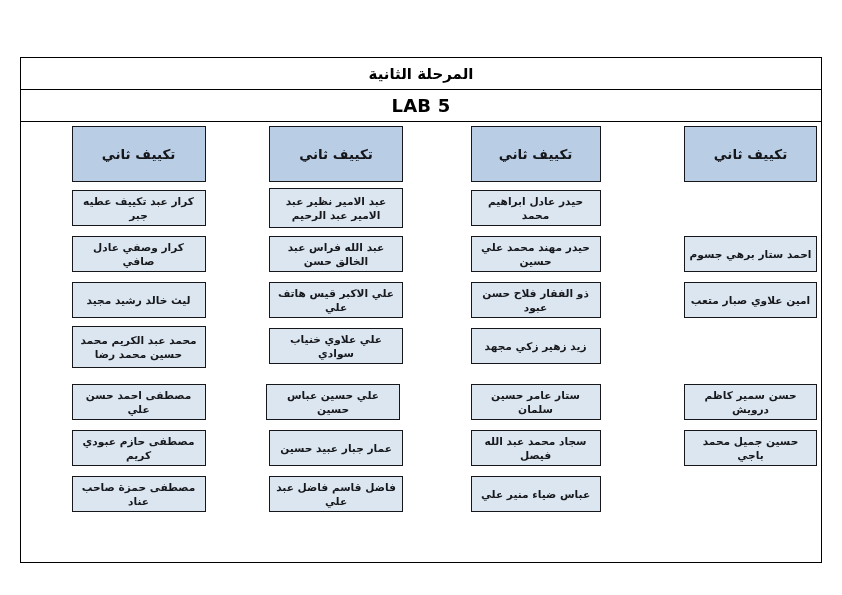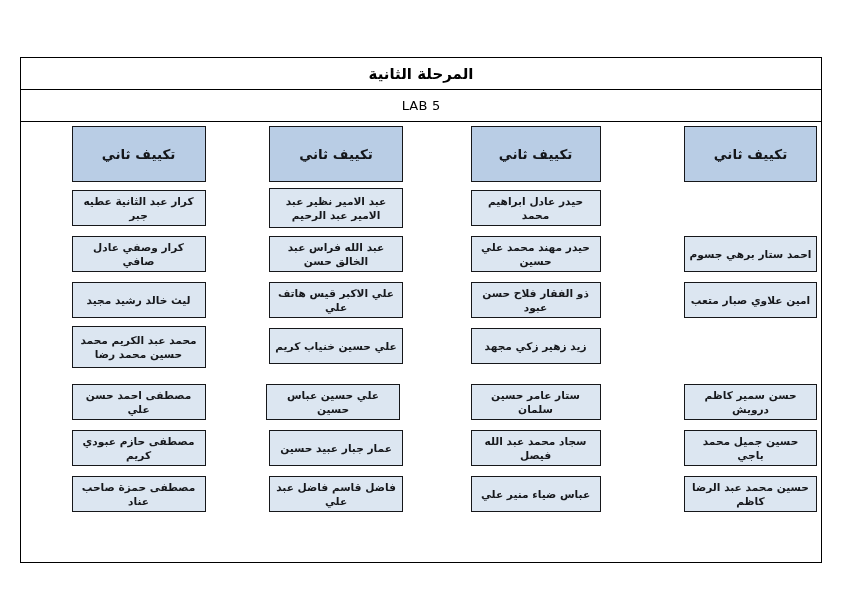--- a/index.html
+++ b/index.html
@@ -37,22 +37,22 @@
     box-sizing: border-box;
     background: #ffffff;
   }
   .title-row .title-text {
     font-size: 15px;
     font-weight: 700;
     color: #000000;
     letter-spacing: 0.2px;
   }
   .title-row.sub .title-text {
-    font-size: 13px;
-    font-weight: 400;
+    font-size: 18px;
+    font-weight: 700;
     direction: ltr;
   }
 
   
   #grid {
     display: flex;
     flex-direction: row;
     height: 404px;
     box-sizing: border-box;
   }
@@ -126,21 +126,20 @@
   <div id="grid">
 
     <div class="col w1">
       <div class="col-inner">
         <div class="hdr" style="right:4px; width:133px;">تكييف ثاني</div>
         <div class="cell" style="right:4px; width:133px; top:114px; height:36px;">احمد ستار برهي جسوم</div>
         <div class="cell" style="right:4px; width:133px; top:160px; height:36px;">امين علاوي صبار متعب</div>
         <div class="cell empty" style="right:4px; width:133px; top:206px; height:46px;"></div>
         <div class="cell" style="right:4px; width:133px; top:262px; height:36px;">حسن سمير كاظم درويش</div>
         <div class="cell" style="right:4px; width:133px; top:308px; height:36px;">حسين جميل محمد باجي</div>
-        <div class="cell" style="right:4px; width:133px; top:354px; height:36px;">حسين محمد عبد الرضا كاظم</div>
       </div>
     </div>
 
     <div class="col w2">
       <div class="col-inner">
         <div class="hdr" style="right:6px; width:130px;">تكييف ثاني</div>
         <div class="cell" style="right:6px; width:130px; top:68px; height:36px;">حيدر عادل ابراهيم محمد</div>
         <div class="cell" style="right:6px; width:130px; top:114px; height:36px;">حيدر مهند محمد علي حسين</div>
         <div class="cell" style="right:6px; width:130px; top:160px; height:36px;">ذو الفقار فلاح حسن عبود</div>
         <div class="cell" style="right:6px; width:130px; top:206px; height:36px;">زيد زهير زكي مجهد</div>
@@ -149,31 +148,31 @@
         <div class="cell" style="right:6px; width:130px; top:354px; height:36px;">عباس ضياء منير علي</div>
       </div>
     </div>
 
     <div class="col w3">
       <div class="col-inner">
         <div class="hdr" style="right:6px; width:134px;">تكييف ثاني</div>
         <div class="cell" style="right:6px; width:134px; top:66px; height:40px;">عبد الامير نظير عبد الامير عبد الرحيم</div>
         <div class="cell" style="right:6px; width:134px; top:114px; height:36px;">عبد الله فراس عبد الخالق حسن</div>
         <div class="cell" style="right:6px; width:134px; top:160px; height:36px;">علي الاكبر قيس هاتف علي</div>
-        <div class="cell" style="right:6px; width:134px; top:206px; height:36px;">علي حسين خنياب كريم</div>
+        <div class="cell" style="right:6px; width:134px; top:206px; height:36px;">علي علاوي خنياب سوادي</div>
         <div class="cell" style="right:9px; width:134px; top:262px; height:36px;">علي حسين عباس حسين</div>
         <div class="cell" style="right:6px; width:134px; top:308px; height:36px;">عمار جبار عبيد حسين</div>
         <div class="cell" style="right:6px; width:134px; top:354px; height:36px;">فاضل قاسم فاضل عبد علي</div>
       </div>
     </div>
 
     <div class="col w4">
       <div class="col-inner">
         <div class="hdr" style="right:6px; width:134px;">تكييف ثاني</div>
-        <div class="cell" style="right:6px; width:134px; top:68px; height:36px;">كرار عبد الثانية عطيه جبر</div>
+        <div class="cell" style="right:6px; width:134px; top:68px; height:36px;">كرار عبد تكييف عطيه جبر</div>
         <div class="cell" style="right:6px; width:134px; top:114px; height:36px;margin-left:16px;">كرار وصفي عادل صافي</div>
         <div class="cell" style="right:6px; width:134px; top:160px; height:36px;">ليث خالد رشيد مجيد</div>
         <div class="cell" style="right:6px; width:134px; top:204px; height:42px;">محمد عبد الكريم محمد حسين محمد رضا</div>
         <div class="cell" style="right:6px; width:134px; top:262px; height:36px;">مصطفى احمد حسن علي</div>
         <div class="cell" style="right:6px; width:134px; top:308px; height:36px;">مصطفى حازم عبودي كريم</div>
         <div class="cell" style="right:6px; width:134px; top:354px; height:36px;">مصطفى حمزة صاحب عناد</div>
       </div>
     </div>
 
   </div>

